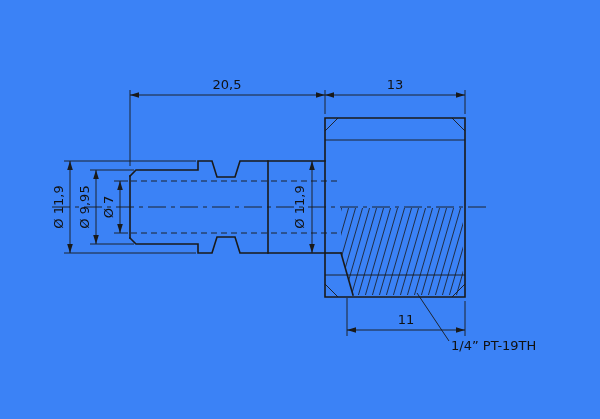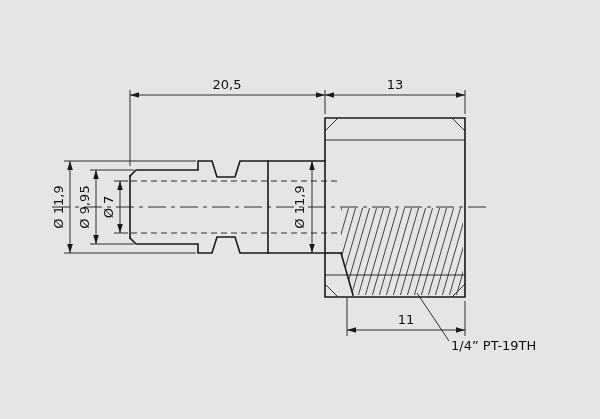--- a/index.html
+++ b/index.html
@@ -5,21 +5,21 @@
   html, body {
     margin: 0;
     padding: 0;
     background: #ffffff;
     font-family: "DejaVu Sans", "Liberation Sans", sans-serif;
   }
   .stage {
     position: relative;
     width: 600px;
     height: 419px;
-    background: #e5e5e5;
+    background: #3b82f6;
     overflow: hidden;
   }
   svg { display: block; }
   .outline  { stroke: #1a1a1a; stroke-width: 1.6; fill: none; stroke-linejoin: miter; stroke-linecap: square; }
   .thin     { stroke: #1a1a1a; stroke-width: 0.9; fill: none; }
   .hiddenln { stroke: #1a1a1a; stroke-width: 0.9; fill: none; stroke-dasharray: 6 4; }
   .center   { stroke: #1a1a1a; stroke-width: 0.9; fill: none; stroke-dasharray: 18 5 4 5; }
   .hatch line { stroke: #1a1a1a; stroke-width: 0.8; }
   .arrow    { fill: #1a1a1a; stroke: none; }
   text {

